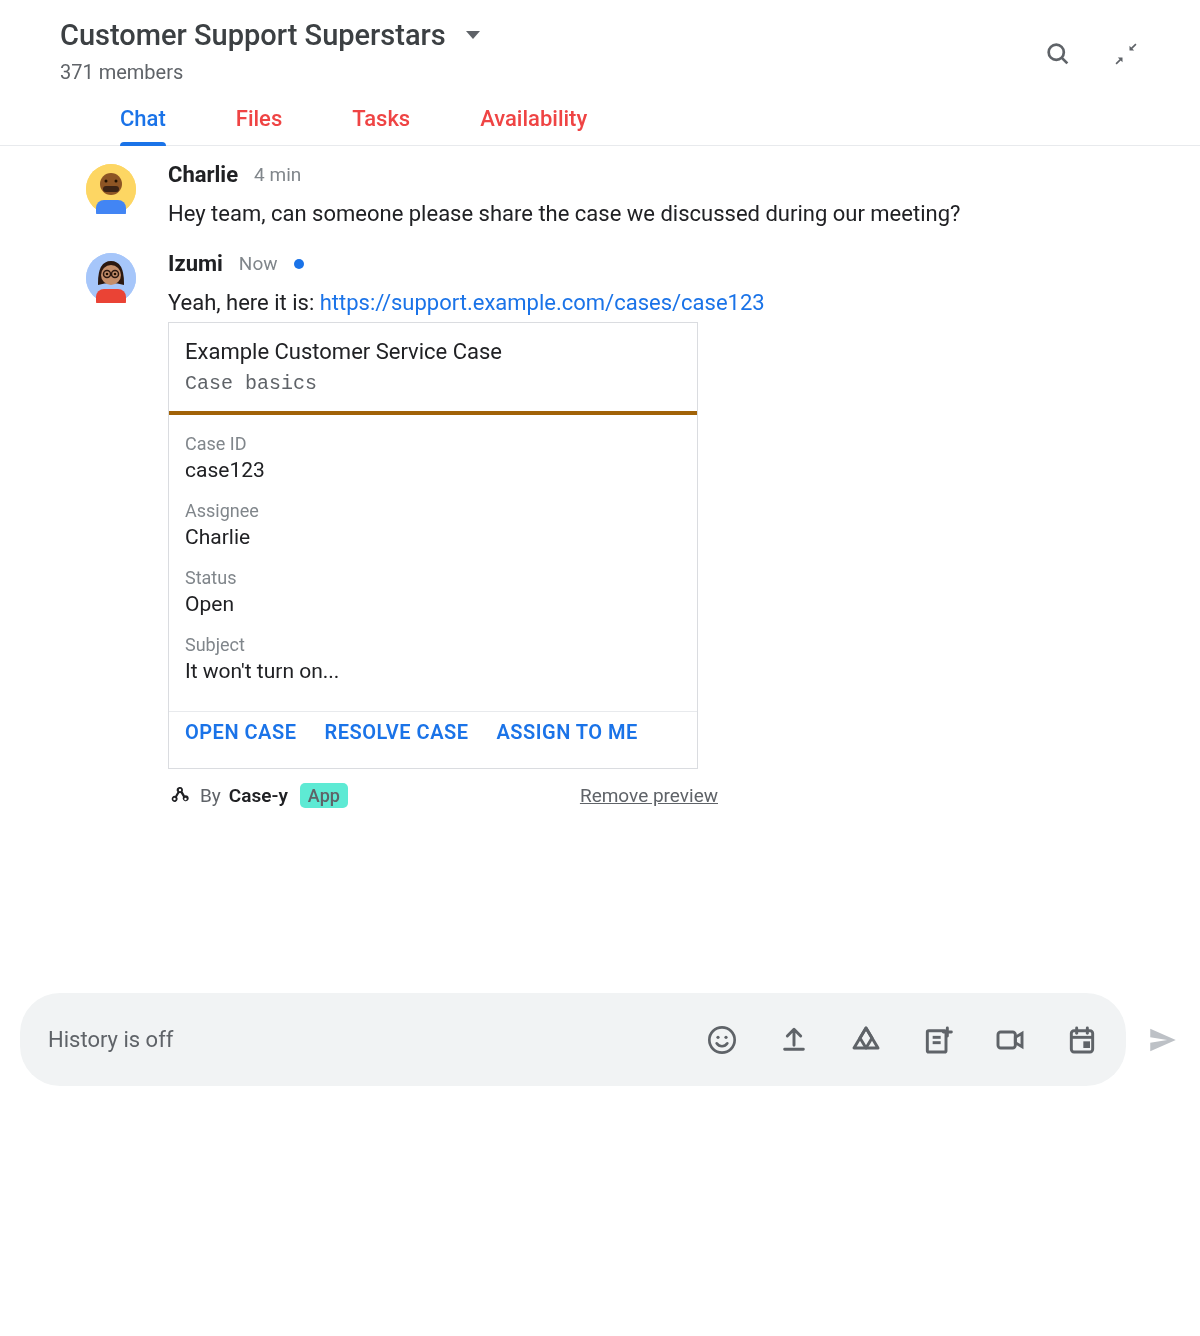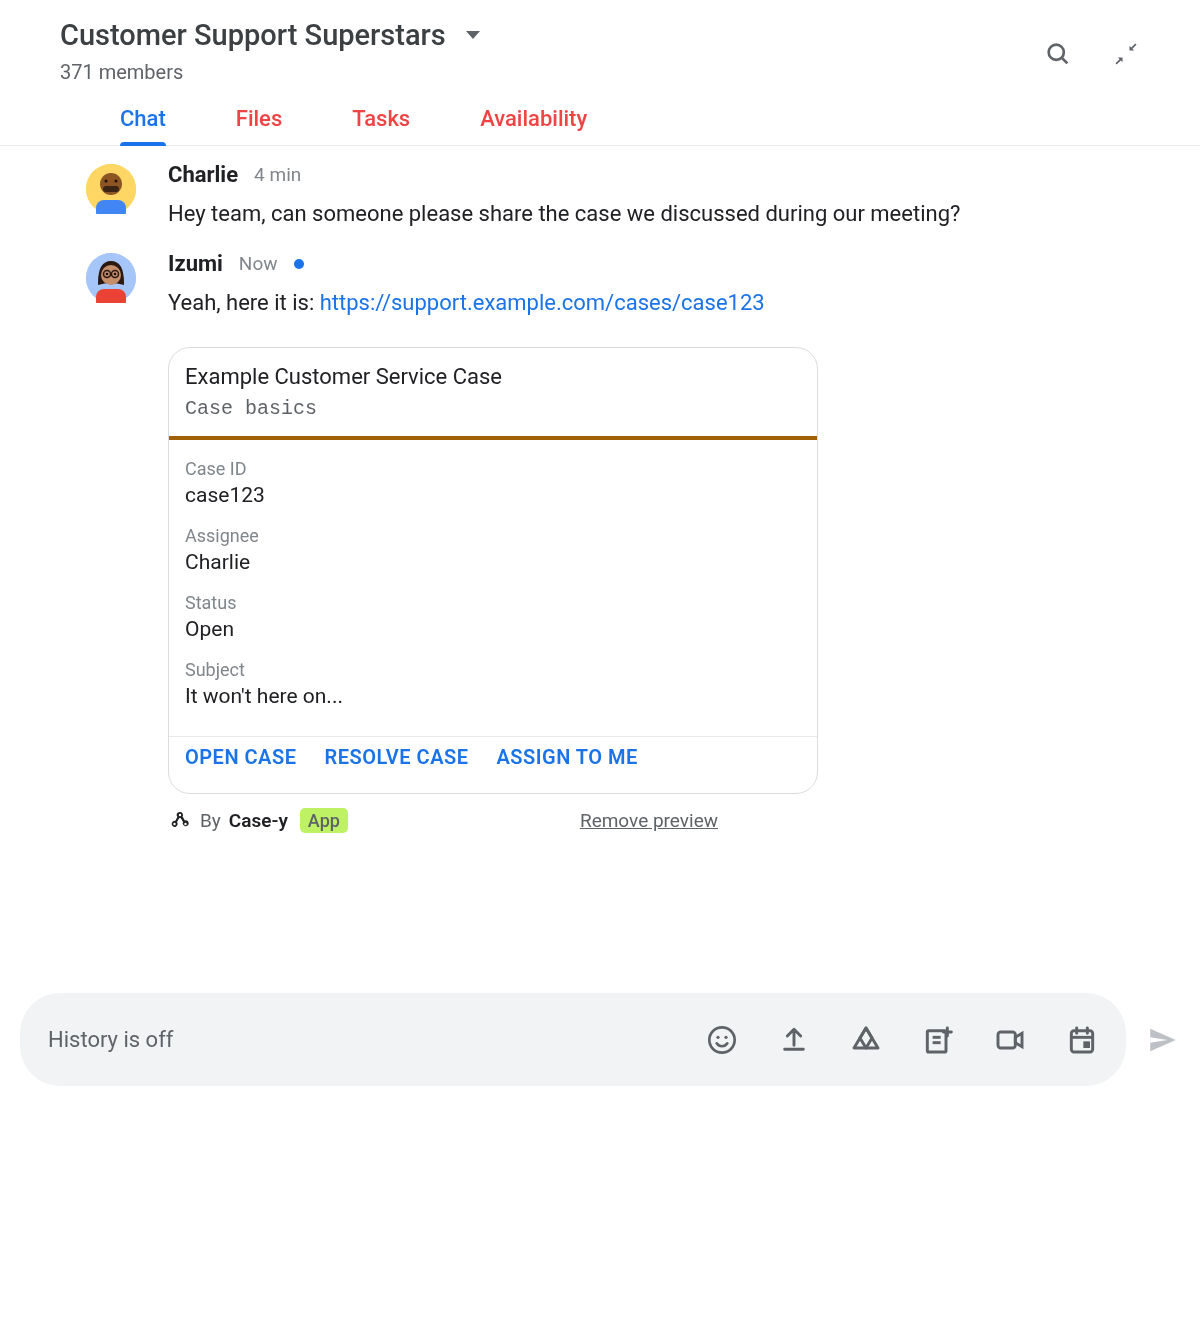--- a/index.html
+++ b/index.html
@@ -126,24 +126,24 @@
     .msg-text {
       font-size: 22px;
       color: #202124;
       line-height: 1.55;
     }
     .msg-text a {
       color: #1a73e8;
       text-decoration: none;
     }
     .card {
-      margin-top: 27px;
+      margin-top: 2px;
       border: 1px solid #dadce0;
-      border-radius: 22px;
-      width: 650px;
+      border-radius: 0;
+      width: 530px;
       overflow: hidden;
     }
     .card-header {
       padding: 16px 16px 16px 16px;
     }
     .card-title {
       font-size: 22px;
       color: #202124;
       margin-bottom: 8px;
     }
@@ -190,21 +190,21 @@
       font-size: 19px;
     }
     .preview-by {
       display: flex;
       align-items: center;
       gap: 8px;
       color: #5f6368;
     }
     .preview-by strong { color: #202124; font-weight:600;}
     .app-chip {
-      background: #bef264;
+      background: #5eead4;
       color: #5f6368;
       padding: 2px 8px;
       border-radius: 5px;
       font-size: 18px;
       font-weight: 500;
       margin-left: 4px;
     }
     .remove-preview {
       color: #5f6368;
       text-decoration: underline;
@@ -342,21 +342,21 @@
           <div class="field">
             <div class="field-label">Assignee</div>
             <div class="field-value">Charlie</div>
           </div>
           <div class="field">
             <div class="field-label">Status</div>
             <div class="field-value">Open</div>
           </div>
           <div class="field">
             <div class="field-label">Subject</div>
-            <div class="field-value">It won't here on...</div>
+            <div class="field-value">It won't turn on...</div>
           </div>
         </div>
         <div class="card-actions">
           <div class="card-action-btn">OPEN CASE</div>
           <div class="card-action-btn">RESOLVE CASE</div>
           <div class="card-action-btn">ASSIGN TO ME</div>
         </div>
       </div>
 
       <div class="preview-footer">

